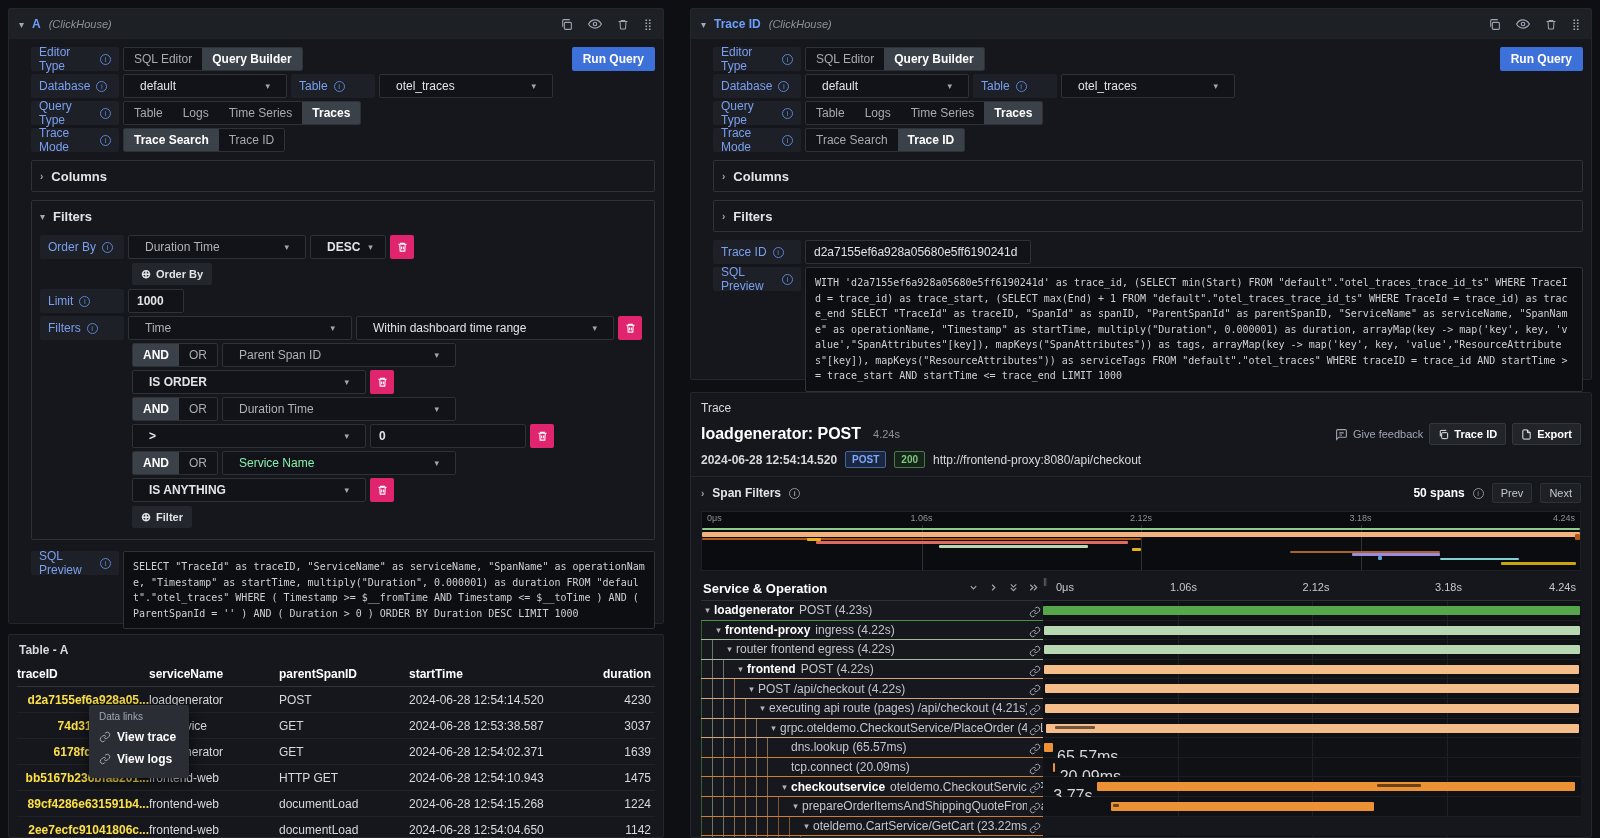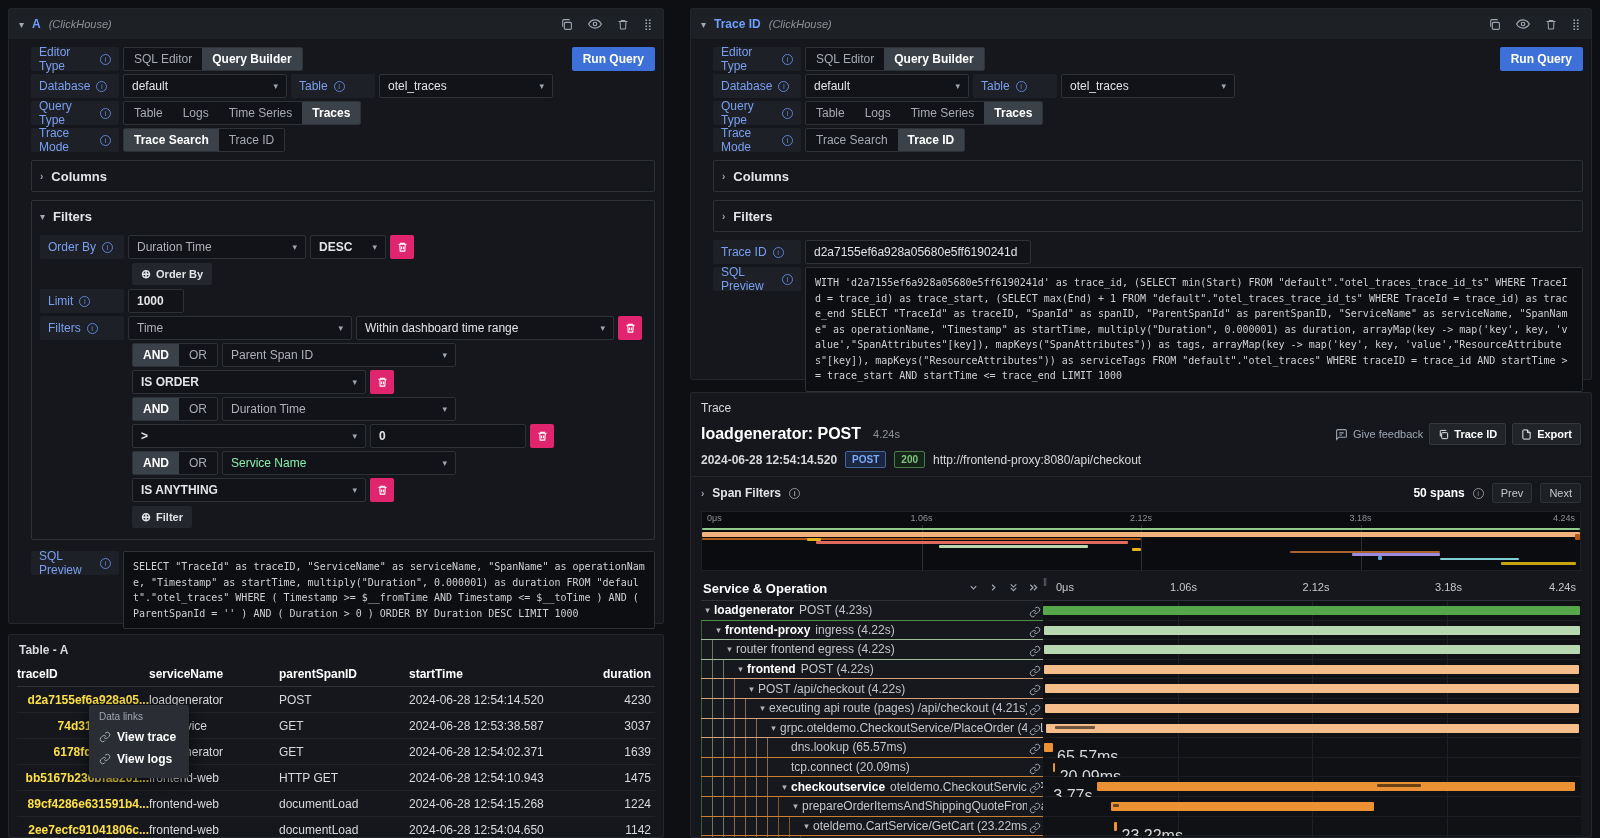--- a/index.html
+++ b/index.html
@@ -17,21 +17,21 @@
   .qe-head-icons svg { display:block; }
   .chev { color:#9fa7b3; font-size:10px; }
   .qe-body { padding:8px 8px 8px 22px; display:flex; flex-direction:column; gap:3px; }
   .frow { display:flex; align-items:center; gap:4px; min-height:24px; }
   .flabel { background:#1d2026; color:#7b9ff0; font-size:12px; font-weight:500; height:24px; display:flex; align-items:center; gap:6px; padding:0 8px; border-radius:2px; width:88px; flex:none; }
   .iinfo { width:11px; height:11px; border:1px solid #5f83d1; border-radius:50%; font-size:8px; line-height:10px; text-align:center; color:#5f83d1; flex:none; font-style:normal; }
   .iinfo.gray { border-color:#8e9297; color:#8e9297; }
   .seg { display:flex; background:#111318; border:1px solid #2c3235; border-radius:2px; height:24px; overflow:hidden; }
   .seg-opt { padding:0 10px; font-size:12px; color:#a6aab0; display:flex; align-items:center; cursor:pointer; white-space:nowrap; }
   .seg-opt.sel { background:#3b4148; color:#fff; font-weight:bold; }
-  .gsel { background:#111318; border:1px solid #2c3235; border-radius:2px; height:24px; display:flex; align-items:center; padding:0 8px; font-size:12px; color:#e3e4e6; gap:8px; }
+  .gsel { background:#111318; border:1px solid #2c3235; border-radius:2px; height:24px; display:flex; align-items:center; padding:0 16px; font-size:12px; color:#e3e4e6; gap:8px; }
   .gsel .car { margin-left:auto; color:#9fa7b3; font-size:9px; }
   .ginput { background:#111318; border:1px solid #2c3235; border-radius:2px; height:24px; padding:0 8px; font-size:12px; color:#e3e4e6; font-family:inherit; }
   .btn-run { background:#3d71d9; color:#fff; border:none; border-radius:2px; height:24px; padding:0 11px; font-size:12px; font-weight:bold; margin-left:auto; }
   .btn-trash { background:#e0246e; border:none; border-radius:2px; width:24px; height:24px; display:flex; align-items:center; justify-content:center; flex:none; }
   .section { border:1px solid #2c3235; border-radius:2px; padding:6px 8px; margin-top:5px; }
   .section-head { display:flex; align-items:center; gap:8px; font-size:13px; font-weight:bold; color:#e3e4e6; height:18px; }
   .sub { margin-left:92px; }
   .btn-ghost { background:#23262c; border:none; border-radius:2px; height:22px; color:#e3e4e6; font-size:11px; font-weight:bold; display:inline-flex; align-items:center; gap:5px; padding:0 9px; }
   .sqlbox { background:#0d0e11; border:1px solid #2c3235; border-radius:2px; padding:7px 9px; font-family:"DejaVu Sans Mono","Liberation Mono",monospace; font-size:10px; line-height:1.55; color:#cfd0d2; white-space:pre-wrap; word-break:break-all; flex:1; }
   .btn-foot { background:#23262c; border:1px solid #2e3136; border-radius:2px; height:26px; color:#e3e4e6; font-size:12px; font-weight:500; display:inline-flex; align-items:center; gap:6px; padding:0 10px; }
@@ -879,27 +879,20 @@
             <span class="sr-guide" style="border-left-color: rgba(245, 189, 138, 0.5);"></span>
             <span class="sr-guide" style="border-left-color: rgba(237, 146, 52, 0.5);"></span>
             <span class="sr-guide" style="border-left-color: rgba(237, 146, 52, 0.5);"></span>
             <span class="sr-chev">▾</span>
             <span class="sr-op">oteldemo.CartService/GetCart (23.22ms)</span>
             <span class="sr-link"><svg width="12" height="12" viewBox="0 0 24 24" fill="none" stroke="#9fa7b3" stroke-width="2">
                 <path d="M10 13a5 5 0 0 0 7.5.5l3-3a5 5 0 0 0-7-7l-1.7 1.7"></path>
                 <path d="M14 11a5 5 0 0 0-7.5-.5l-3 3a5 5 0 0 0 7 7l1.7-1.7"></path>
               </svg></span>
           </div>
-          <div class="sr-gantt">
-            <div class="g-grid" style="left: 25%; background: rgb(30, 33, 38);"></div>
-            <div class="g-grid" style="left: 50%; background: rgb(30, 33, 38);"></div>
-            <div class="g-grid" style="left: 75%; background: rgb(30, 33, 38);"></div>
-            <div class="sr-bar" style="left: 13.2%; width: 0.6%; background: rgb(237, 146, 52);"></div>
-            <span class="sr-label" style="left: 14.6%;">23.22ms</span>
-          </div>
         </div>
         <div class="span-row">
           <div class="sr-name" style="border-bottom: 1px solid rgba(237, 146, 52, 0.85);">
             <span class="sr-guide" style="border-left-color: rgba(86, 166, 75, 0.5);"></span>
             <span class="sr-guide" style="border-left-color: rgba(183, 216, 176, 0.5);"></span>
             <span class="sr-guide" style="border-left-color: rgba(183, 216, 176, 0.5);"></span>
             <span class="sr-guide" style="border-left-color: rgba(245, 189, 138, 0.5);"></span>
             <span class="sr-guide" style="border-left-color: rgba(245, 189, 138, 0.5);"></span>
             <span class="sr-guide" style="border-left-color: rgba(245, 189, 138, 0.5);"></span>
             <span class="sr-guide" style="border-left-color: rgba(245, 189, 138, 0.5);"></span>

